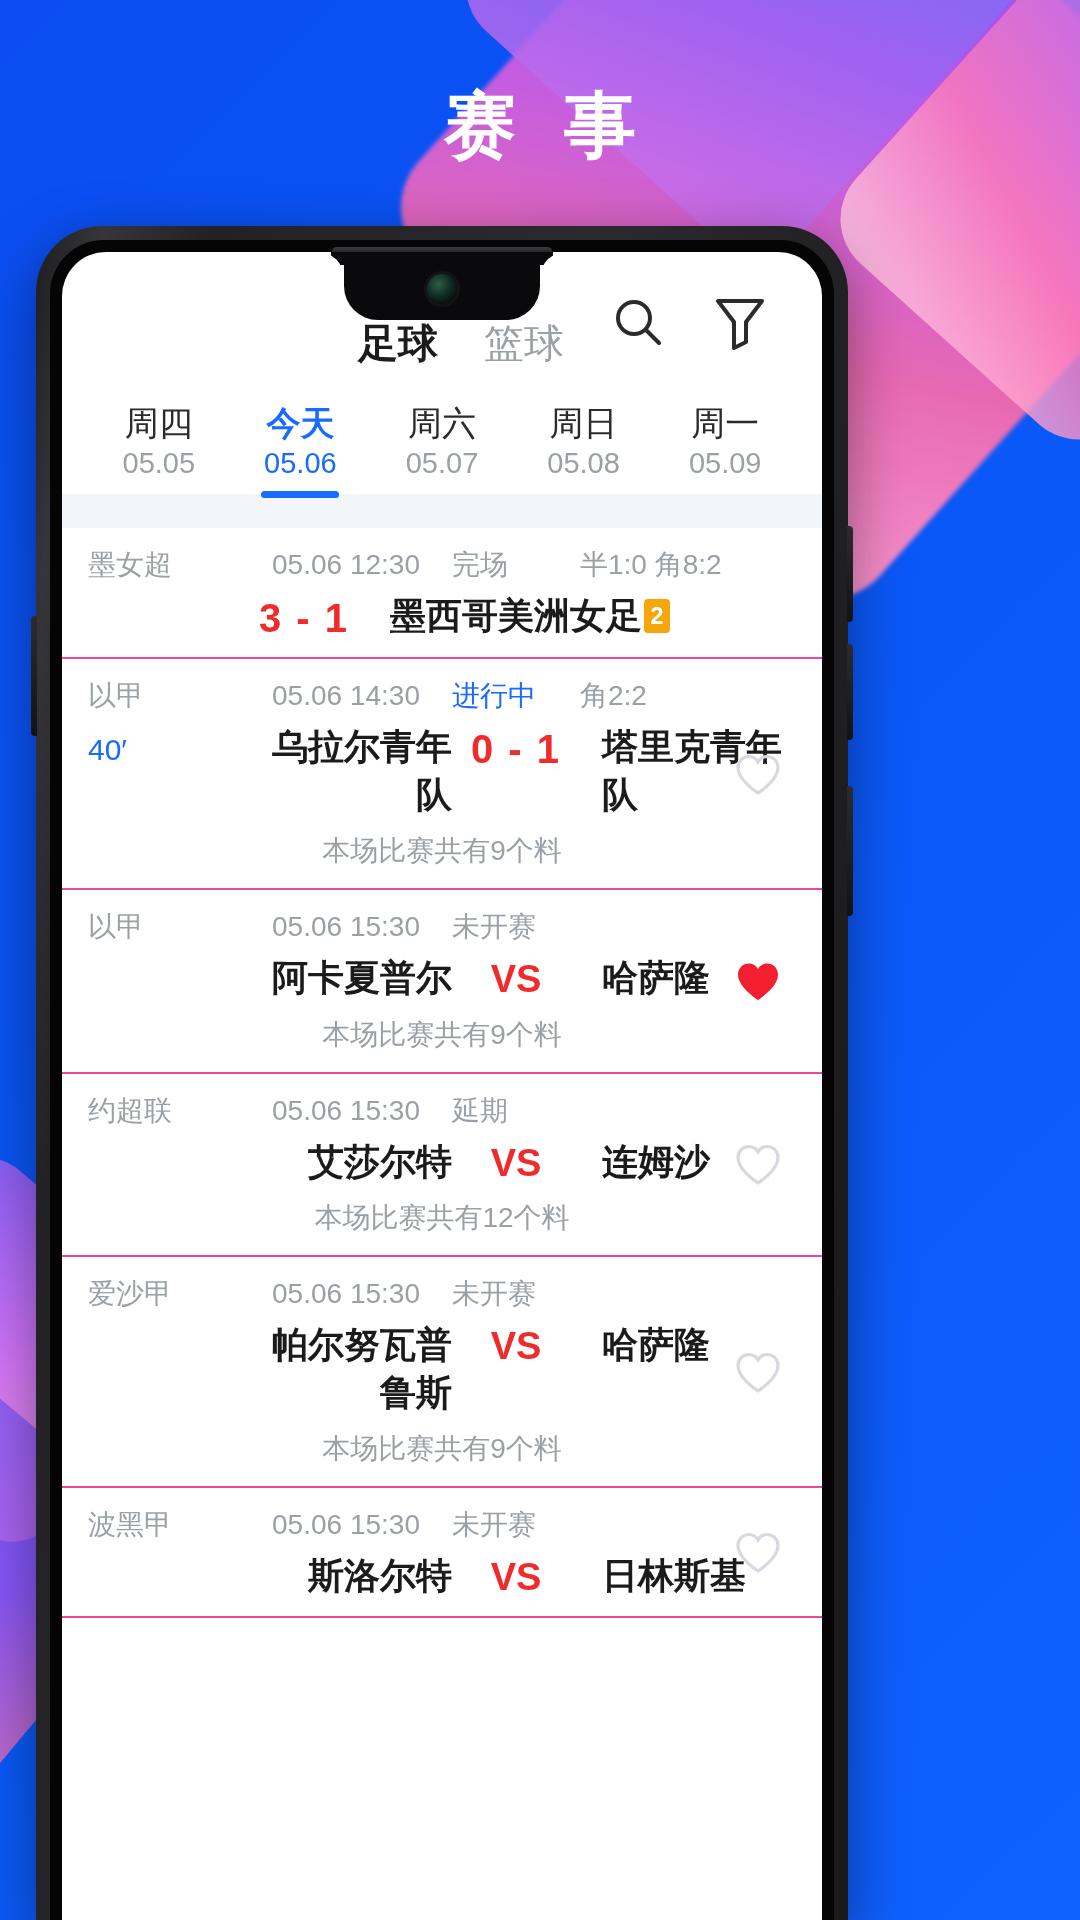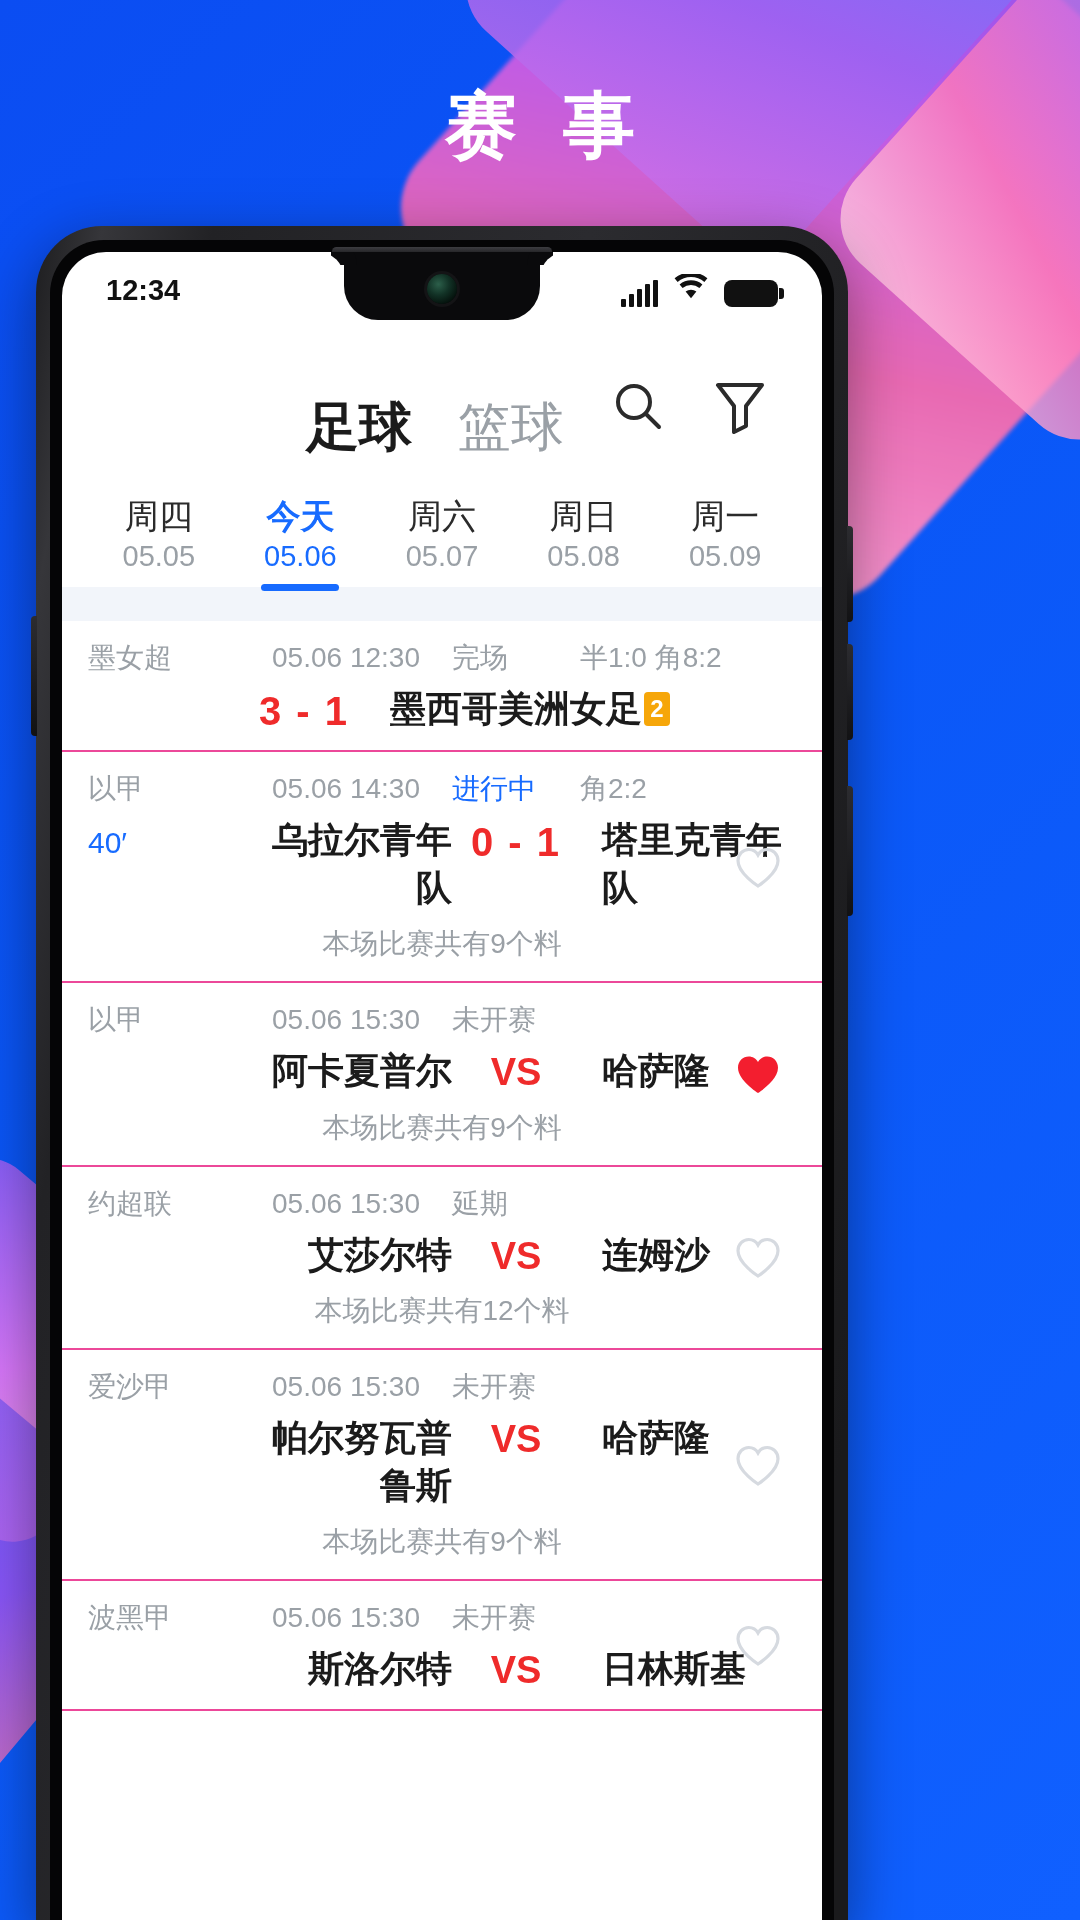--- a/index.html
+++ b/index.html
@@ -57,21 +57,20 @@
 
   #promo-title{
     position:absolute; top:78px; left:0; right:0;
     text-align:center;
     color:#ffffff;
     font-size:72px;
     font-weight:bold;
     letter-spacing:14px;
     text-indent:14px;
     z-index:4;
-    font-family:Liberation Serif, serif;
   }
 
   
   #phone{
     position:absolute;
     left:36px; top:226px;
     width:812px; height:1700px;
     z-index:5;
   }
   .phone-body{
@@ -149,21 +148,21 @@
   .battery:after{
     content:"";position:absolute;right:-6px;top:8px;width:5px;height:11px;
     background:#111;border-radius:0 3px 3px 0;
   }
 
   
   .sport-tabs{
     display:flex; align-items:center; justify-content:flex-end;
     gap:46px; padding:20px 54px 22px 0;
   }
-  .sport-tab{ font-size:53px; color:#9aa0a6;margin-top:44px; }
+  .sport-tab{ font-size:40px; color:#9aa0a6;margin-top:44px; }
   .sport-tab.active{ color:#1b1b1b; font-weight:bold; }
   .icon-btn{ display:flex; align-items:center; justify-content:center; width:56px; height:56px;}
 
   
   .date-strip{
     display:flex; justify-content:space-around; align-items:flex-start;
     padding:8px 26px 0 26px;
     position:relative;
   }
   .date-item{
@@ -257,40 +256,20 @@
   <div class="btn-right" style="top:418px;height:96px"></div>
   <div class="btn-right" style="top:560px;height:130px"></div>
   <div class="btn-left" style="top:390px;height:120px"></div>
   <div class="phone-inner-ring"></div>
   <div class="earpiece"></div>
 
   <div class="phone-screen">
     <div class="notch"></div>
     <div class="camera"></div>
 
-    <div class="statusbar">
-      <div>12:34</div>
-      <div class="status-right">
-        <div class="sig-bars">
-          <i></i>
-            <i></i>
-            <i></i>
-            <i></i>
-            <i></i>
-        </div>
-        <span>
-          <svg width="34" height="26" viewBox="0 0 34 26">
-            <path d="M17 24.2 11.6 17.6a8.6 8.6 0 0 1 10.8 0Z" fill="#111"></path>
-            <path d="M5.6 10.4a17.8 17.8 0 0 1 22.8 0l-3 3.6a13.2 13.2 0 0 0-16.8 0Z" fill="#111"></path>
-            <path d="M0.6 4.3a25.6 25.6 0 0 1 32.8 0l-3 3.6a21 21 0 0 0-26.8 0Z" fill="#111"></path>
-          </svg>
-        </span>
-        <div class="battery"></div>
-      </div>
-    </div>
 
     <div class="sport-tabs">
       <div class="sport-tab active">足球</div>
       <div class="sport-tab">篮球</div>
       <div class="icon-btn">
         <svg width="56" height="56" viewBox="0 0 56 56">
           <circle cx="24" cy="24" r="16" fill="none" stroke="#2b2b2b" stroke-width="4"></circle>
           <line x1="36" y1="36" x2="49" y2="49" stroke="#2b2b2b" stroke-width="4" stroke-linecap="round"></line>
         </svg>
       </div>

